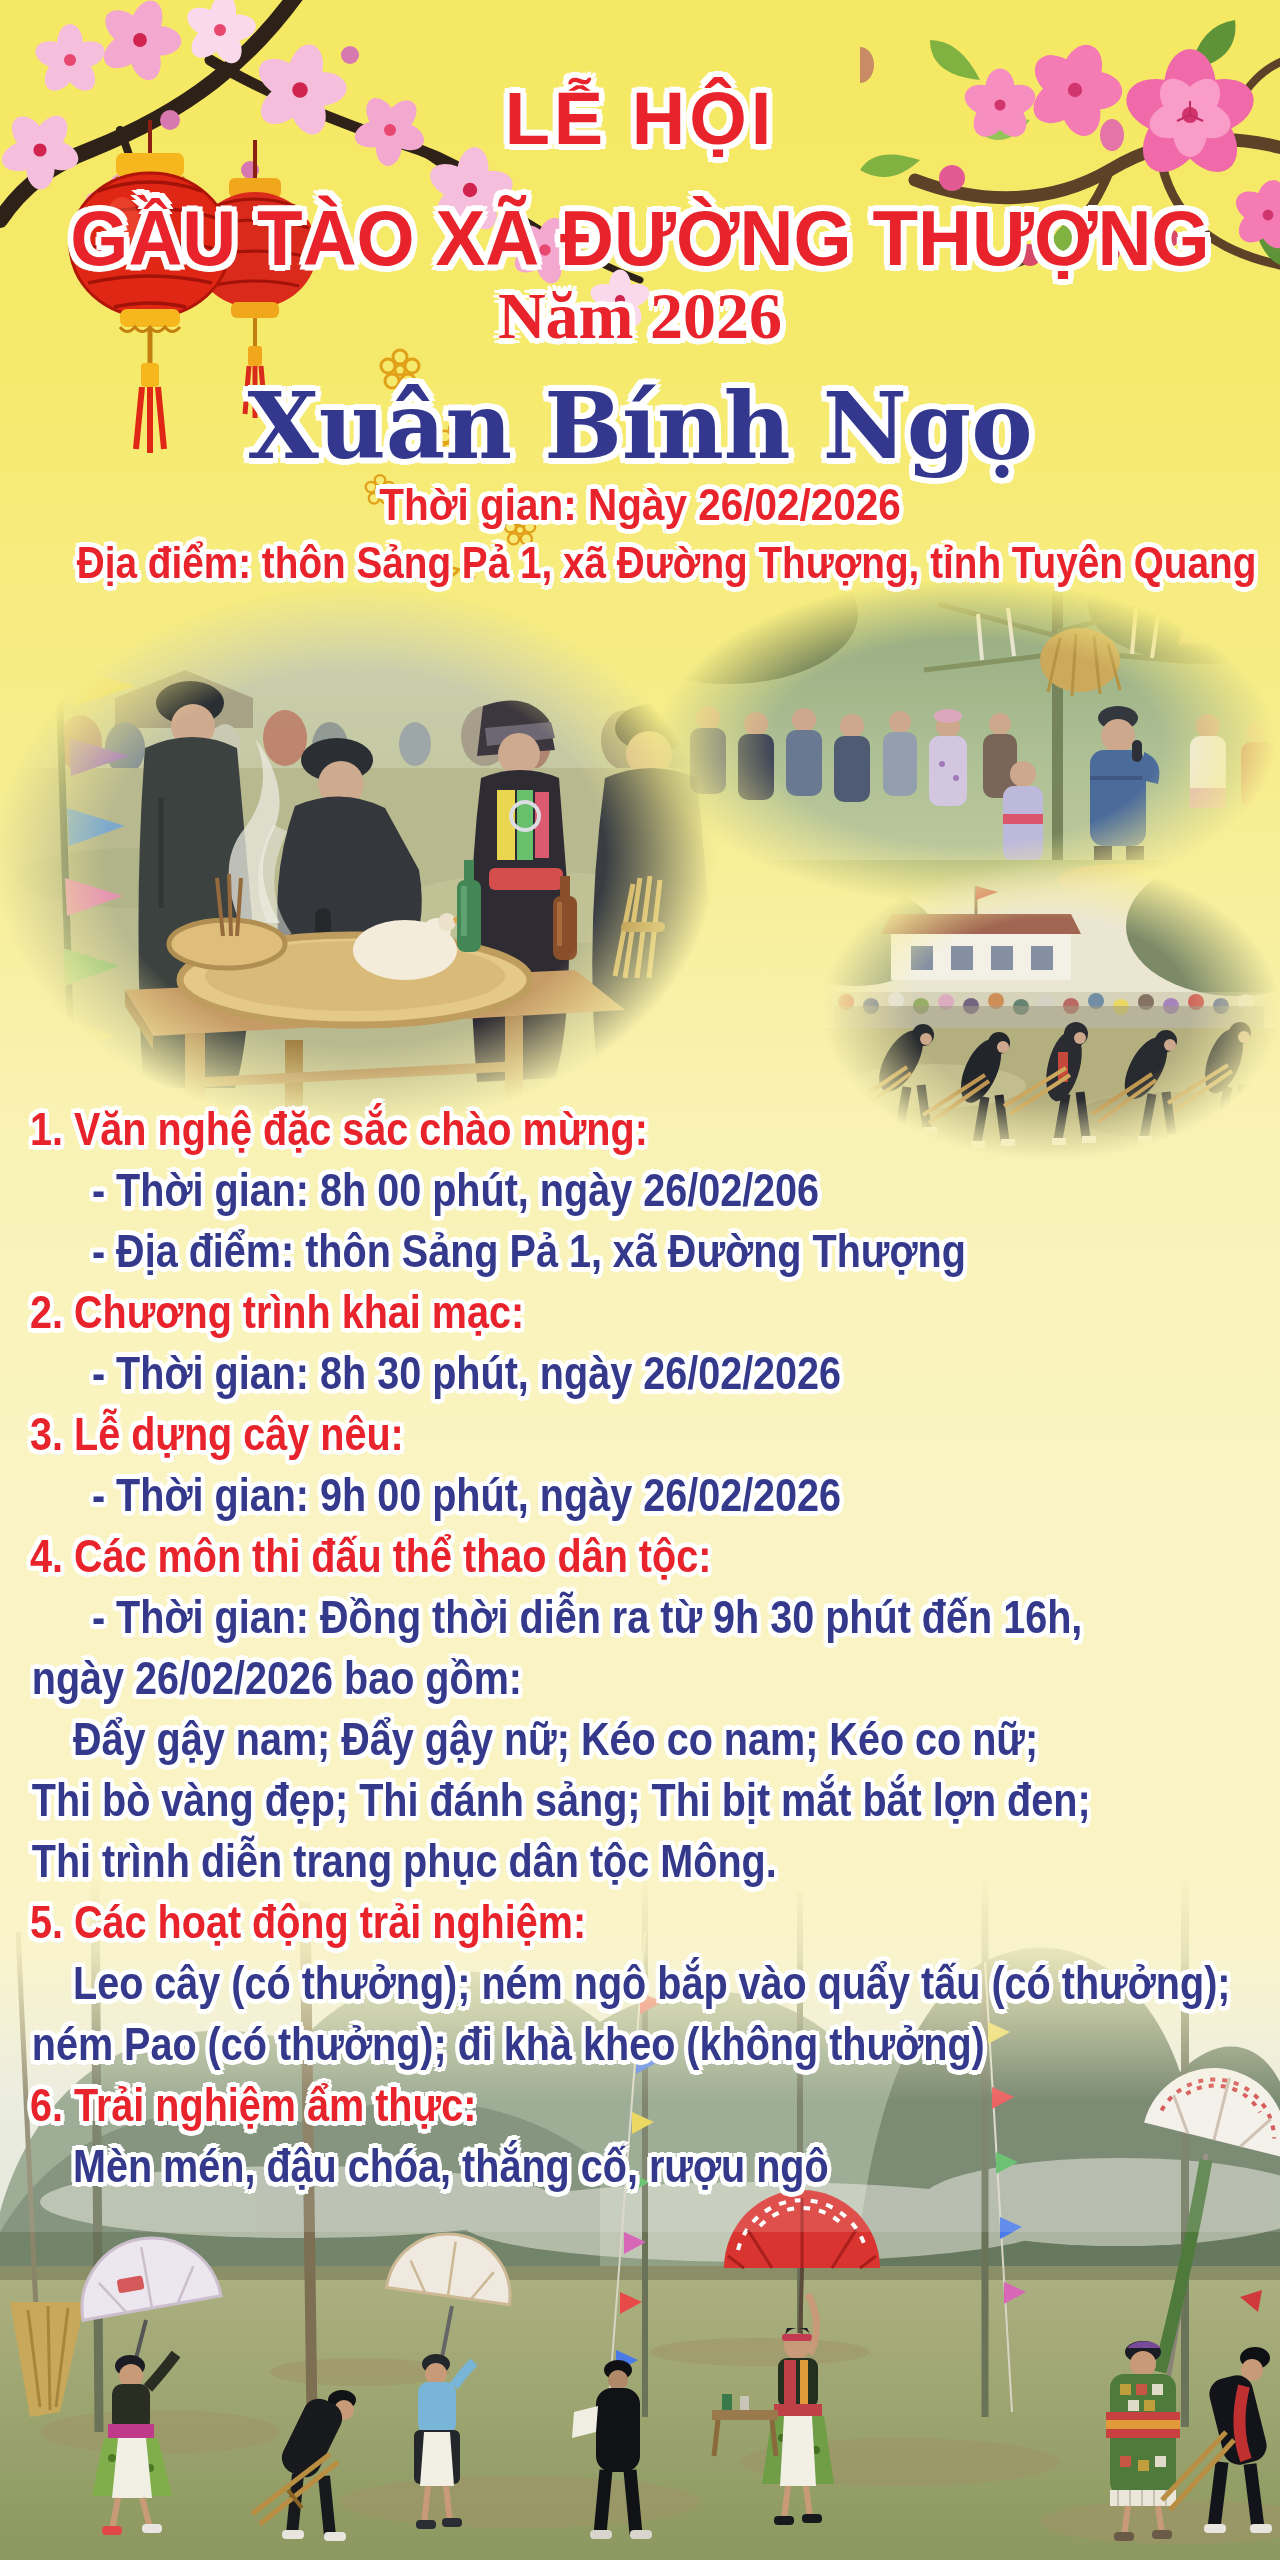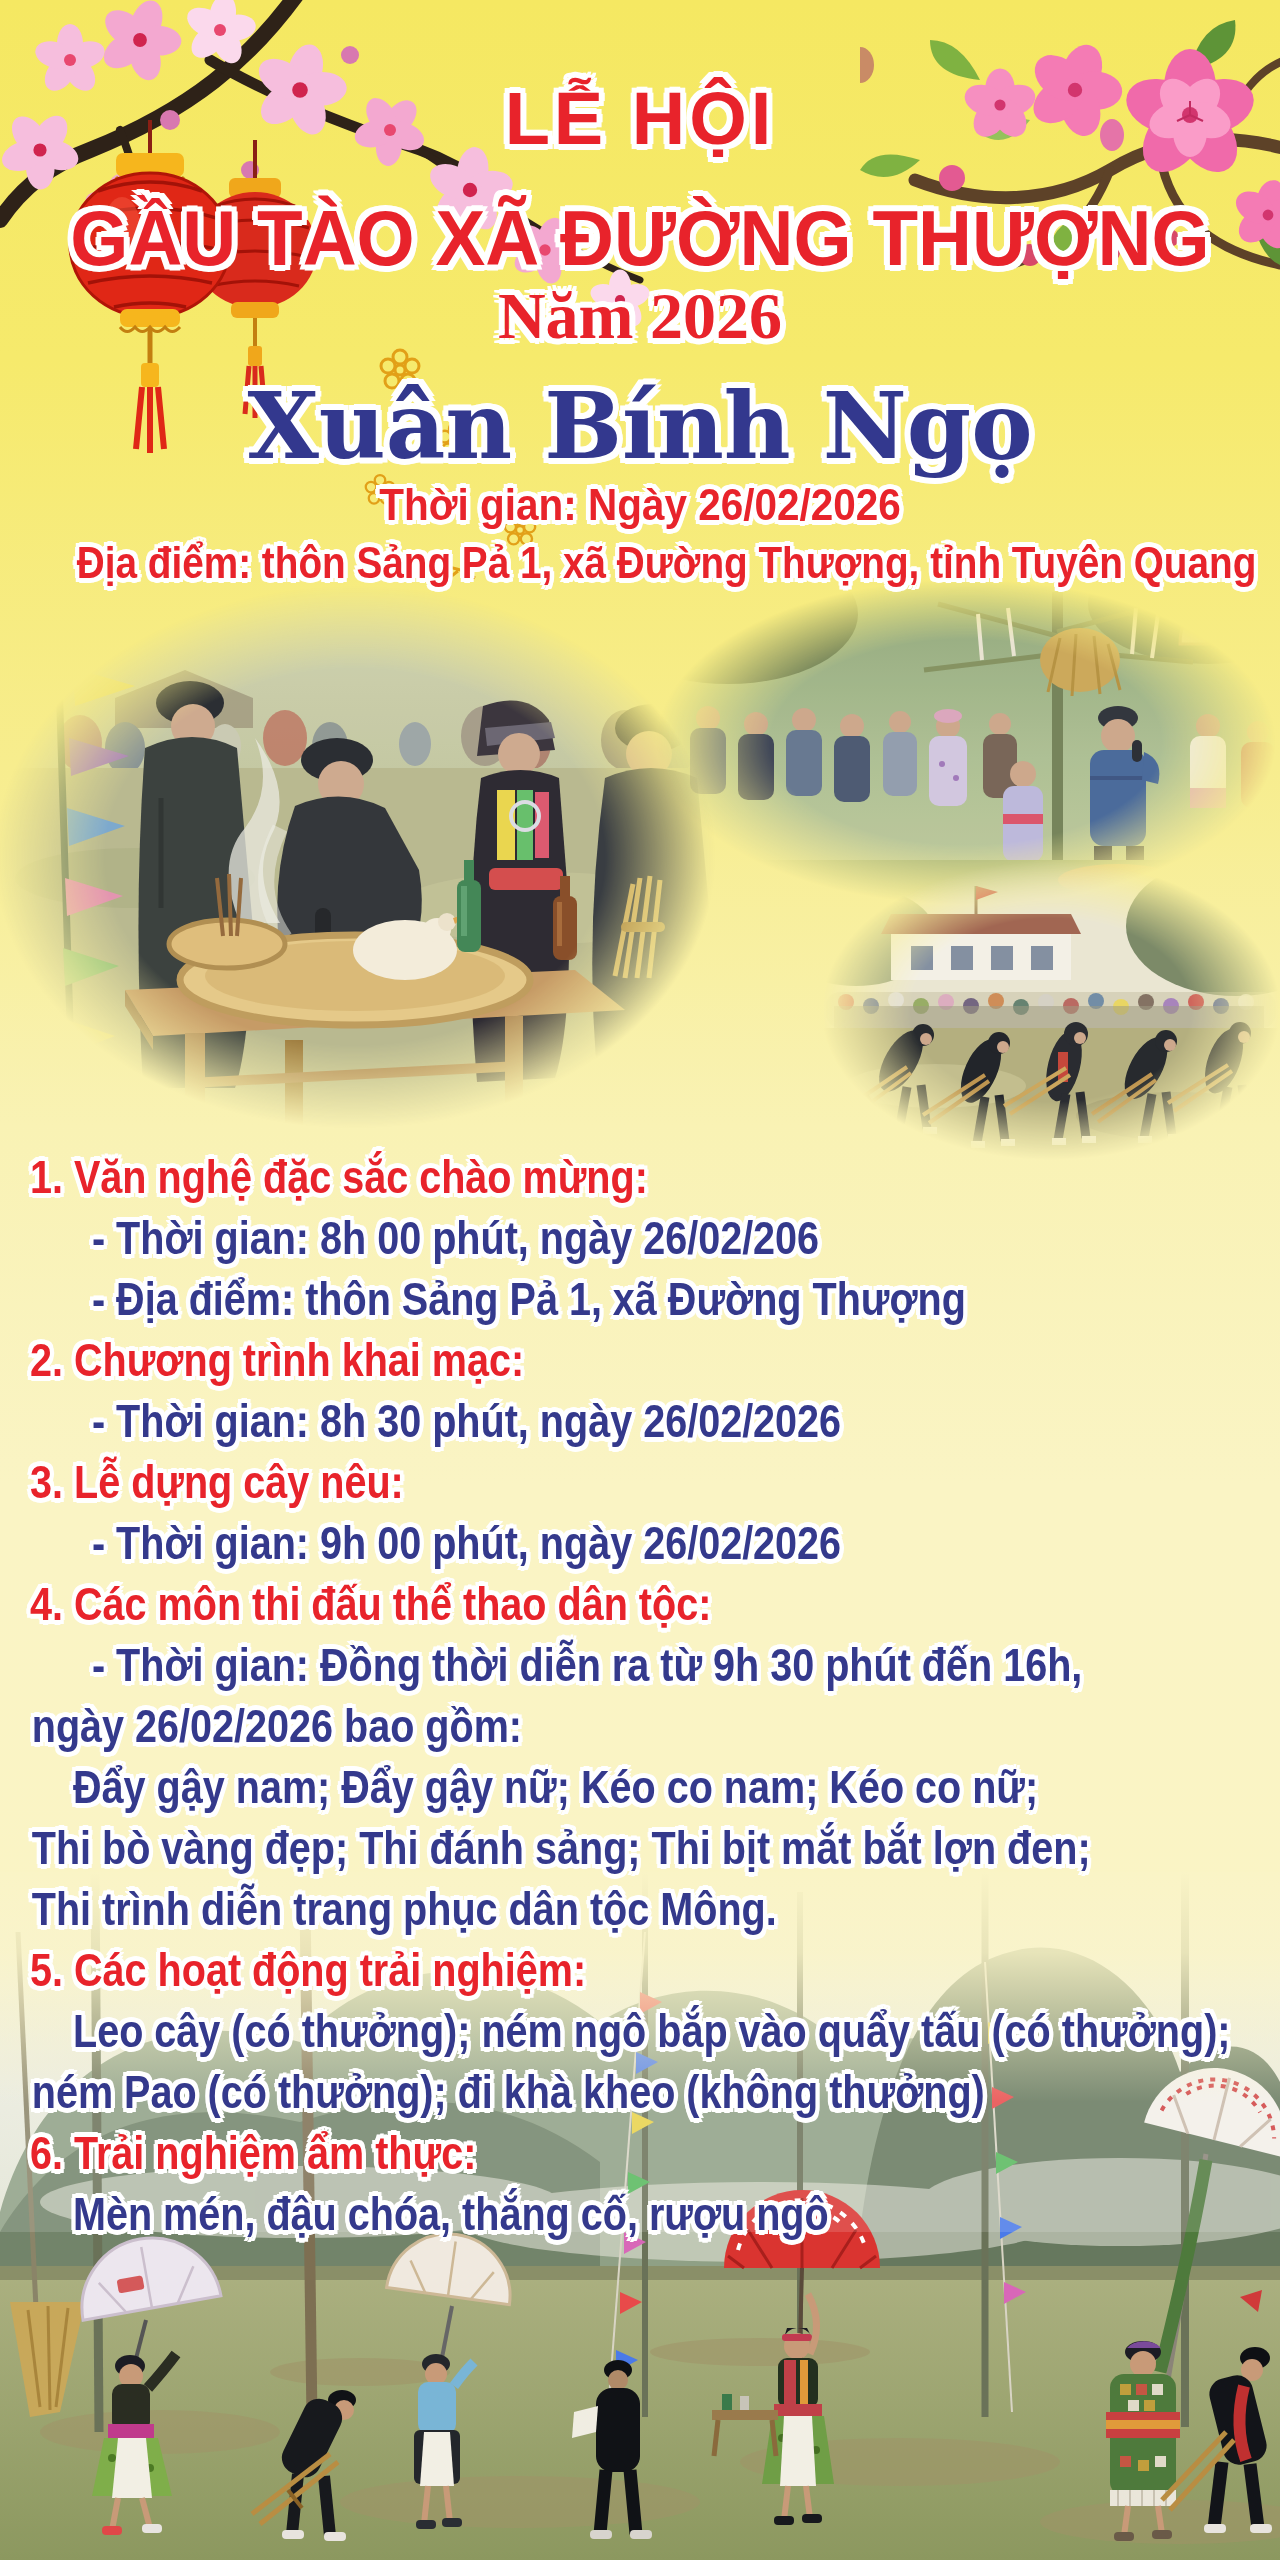--- a/index.html
+++ b/index.html
@@ -13,21 +13,21 @@
   
   .ow5{text-shadow:-5px -5px 0 #fff,5px -5px 0 #fff,-5px 5px 0 #fff,5px 5px 0 #fff,-6px 0 0 #fff,6px 0 0 #fff,0 -6px 0 #fff,0 6px 0 #fff,0 0 6px #fff;}
   .ow4{text-shadow:-4px -4px 0 #fff,4px -4px 0 #fff,-4px 4px 0 #fff,4px 4px 0 #fff,-5px 0 0 #fff,5px 0 0 #fff,0 -5px 0 #fff,0 5px 0 #fff,0 0 5px #fff;}
   .t1{top:76px;font-size:74px;color:#E8232B;letter-spacing:4px;}
   .t2{top:194px;font-size:77px;color:#E8232B;transform:scaleX(0.97);transform-origin:center;}
   .year{top:278px;font-size:66px;color:#E8232B;font-family:"Liberation Serif",serif;}
   .zodiac{top:372px;font-size:92px;color:#33388E;font-family:"DejaVu Serif",serif;}
   .sub1{top:480px;font-size:44px;color:#E8232B;transform:scaleX(0.92);transform-origin:center;}
   .sub2{top:538px;font-size:44px;color:#E8232B;transform:scaleX(0.88);transform-origin:center;}
   .ph{position:absolute;}
-  .schedule{position:absolute;left:30px;top:1147px;width:1230px;z-index:6;}
+  .schedule{position:absolute;left:30px;top:1099px;width:1230px;z-index:6;}
   .ln{display:block;height:61px;line-height:61px;font-size:46px;font-weight:bold;
       transform:scaleX(0.86);transform-origin:0 50%;white-space:nowrap;
       text-shadow:-4px -4px 0 #fff,4px -4px 0 #fff,-4px 4px 0 #fff,4px 4px 0 #fff,-5px 0 0 #fff,5px 0 0 #fff,0 -5px 0 #fff,0 5px 0 #fff,0 0 4px #fff;}
   .ln.h{color:#E8232B;}
   .ln.d{color:#34398C;padding-left:72px;}
   .ln.d2{color:#34398C;padding-left:50px;}
   .ln.f{color:#34398C;padding-left:2px;}
   .hdr{z-index:5;}
   .decor{z-index:4;}
   .z1{z-index:1;} .z2{z-index:2;}

